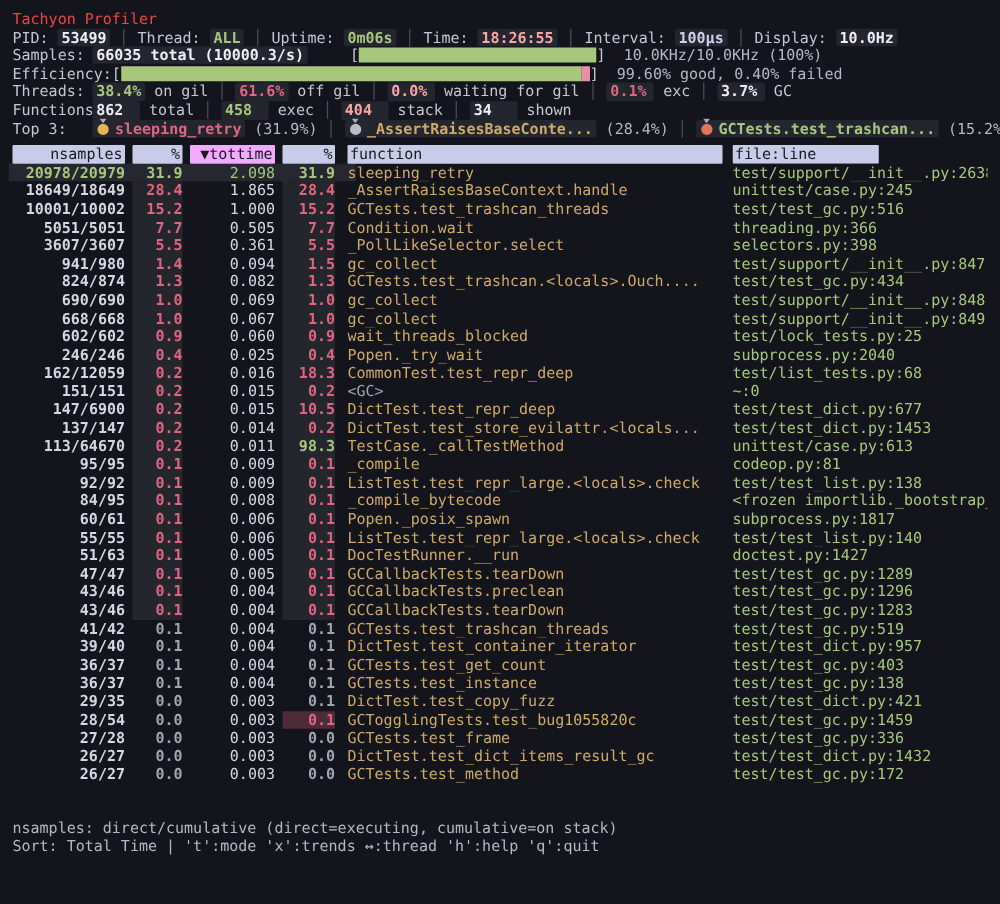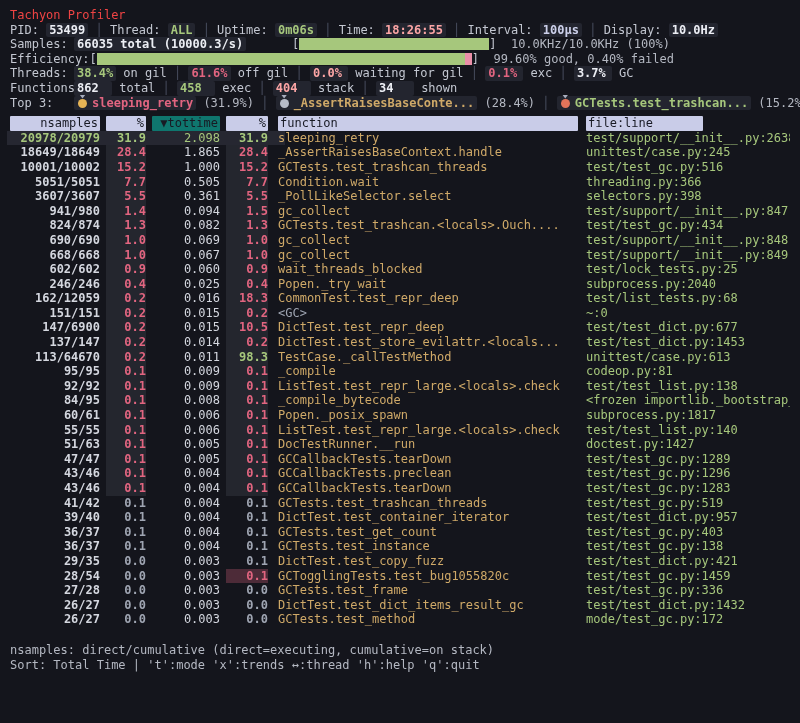--- a/index.html
+++ b/index.html
@@ -20,44 +20,44 @@
   .gray{color:#9fa5b2}
   .bright{color:#d4d7df}
   .dim2{color:#b4b8c2}
   .chip{background:#23252f;border-radius:2px;padding:0 3px}
   .num{display:inline-block;min-width:38px;}
   .lbl{display:inline-block;width:64px}
   .bar{display:inline-block;height:12px;vertical-align:-2px;white-space:nowrap;font-size:0}
   .seg{display:inline-block;height:100%}
   .bgreen{background:#a6c77c}
   .bpink{background:#ea8fa8}
-  .absbar{position:absolute;left:282px;top:0}
+  .absbar{position:absolute;left:270px;top:0}
   .medal{display:inline-block;width:9px;height:9px;border-radius:50%;
          margin:0 5px 0 1px;position:relative;top:1px}
   .medal::before{content:"";position:absolute;left:1.5px;top:-4px;width:6px;height:4px;
          background:#a8adbd;clip-path:polygon(0 0,100% 0,50% 100%)}
   .table{margin-top:6px}
   .thead,.trow{display:flex;height:14.6px;line-height:14.6px}
   .trow{position:relative}
   .trow.sel::before{content:"";position:absolute;left:-3px;top:0;width:278px;height:14.6px;
          background:rgba(202,208,236,0.10)}
   .cell{display:inline-block;overflow:hidden;white-space:pre;position:relative}
   .r{text-align:right}
   .c-ns{width:90px}
   .c-p1{width:40px;margin-left:6px}
   .c-tt{width:68px;margin-left:6px}
   .c-p2{width:42px;margin-left:6px}
   .c-fn{width:300px;margin-left:10px}
   .c-fl{flex:1;margin-left:8px}
   .hot{background:rgba(202,208,236,0.09)}
   .hotred{background:rgba(226,101,129,0.28)}
   .hcell{background:#c9cce8;color:#181a24;font-weight:normal;border-radius:1px;padding:0 2px}
-  .hsort{background:#0f766e}
+  .hsort{background:#f0abfc}
   .hfl{display:inline-block;padding:0 50px 0 2px}
-  .footer{margin-top:16px}
+  .footer{margin-top:28px}
 </style>
 </head>
 <body>
 
 <div class="screen">
 
   <div class="line title">Tachyon Profiler</div>
 
   <div class="line"><span>PID: </span><span class="chip b white">53499</span><span class="sepc"> │ </span><span>Thread: </span><span class="chip b green">ALL</span><span class="sepc"> │ </span><span>Uptime: </span><span class="chip b green">0m06s</span><span class="sepc"> │ </span><span>Time: </span><span class="chip b amber">18:26:55</span><span class="sepc"> │ </span><span>Interval: </span><span class="chip b lav">100µs</span><span class="sepc"> │ </span><span>Display: </span><span class="chip b white">10.0Hz</span></div>
 
@@ -344,21 +344,21 @@
           <span class="cell c-p2 r b gray">0.0</span>
           <span class="cell c-fn tan">DictTest.test_dict_items_result_gc</span>
           <span class="cell c-fl green">test/test_dict.py:1432</span>
         </div>
         <div class="trow">
           <span class="cell c-ns r b bright">26/27</span>
           <span class="cell c-p1 r b gray">0.0</span>
           <span class="cell c-tt r bright">0.003</span>
           <span class="cell c-p2 r b gray">0.0</span>
           <span class="cell c-fn tan">GCTests.test_method</span>
-          <span class="cell c-fl green">mode/test_gc.py:172</span>
+          <span class="cell c-fl green">test/test_gc.py:172</span>
         </div>
       </div>
   </div>
 
   <div class="footer">
     <div class="line dim2">nsamples: direct/cumulative (direct=executing, cumulative=on stack)</div>
     <div class="line dim2">Sort: Total Time | 't':mode 'x':trends ↔:thread 'h':help 'q':quit</div>
   </div>
 
 </div>

